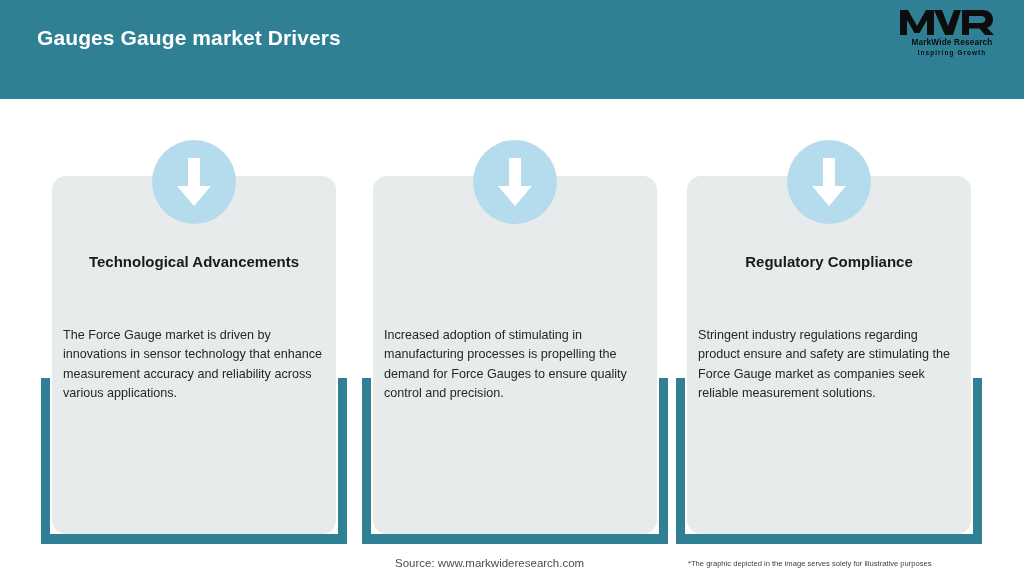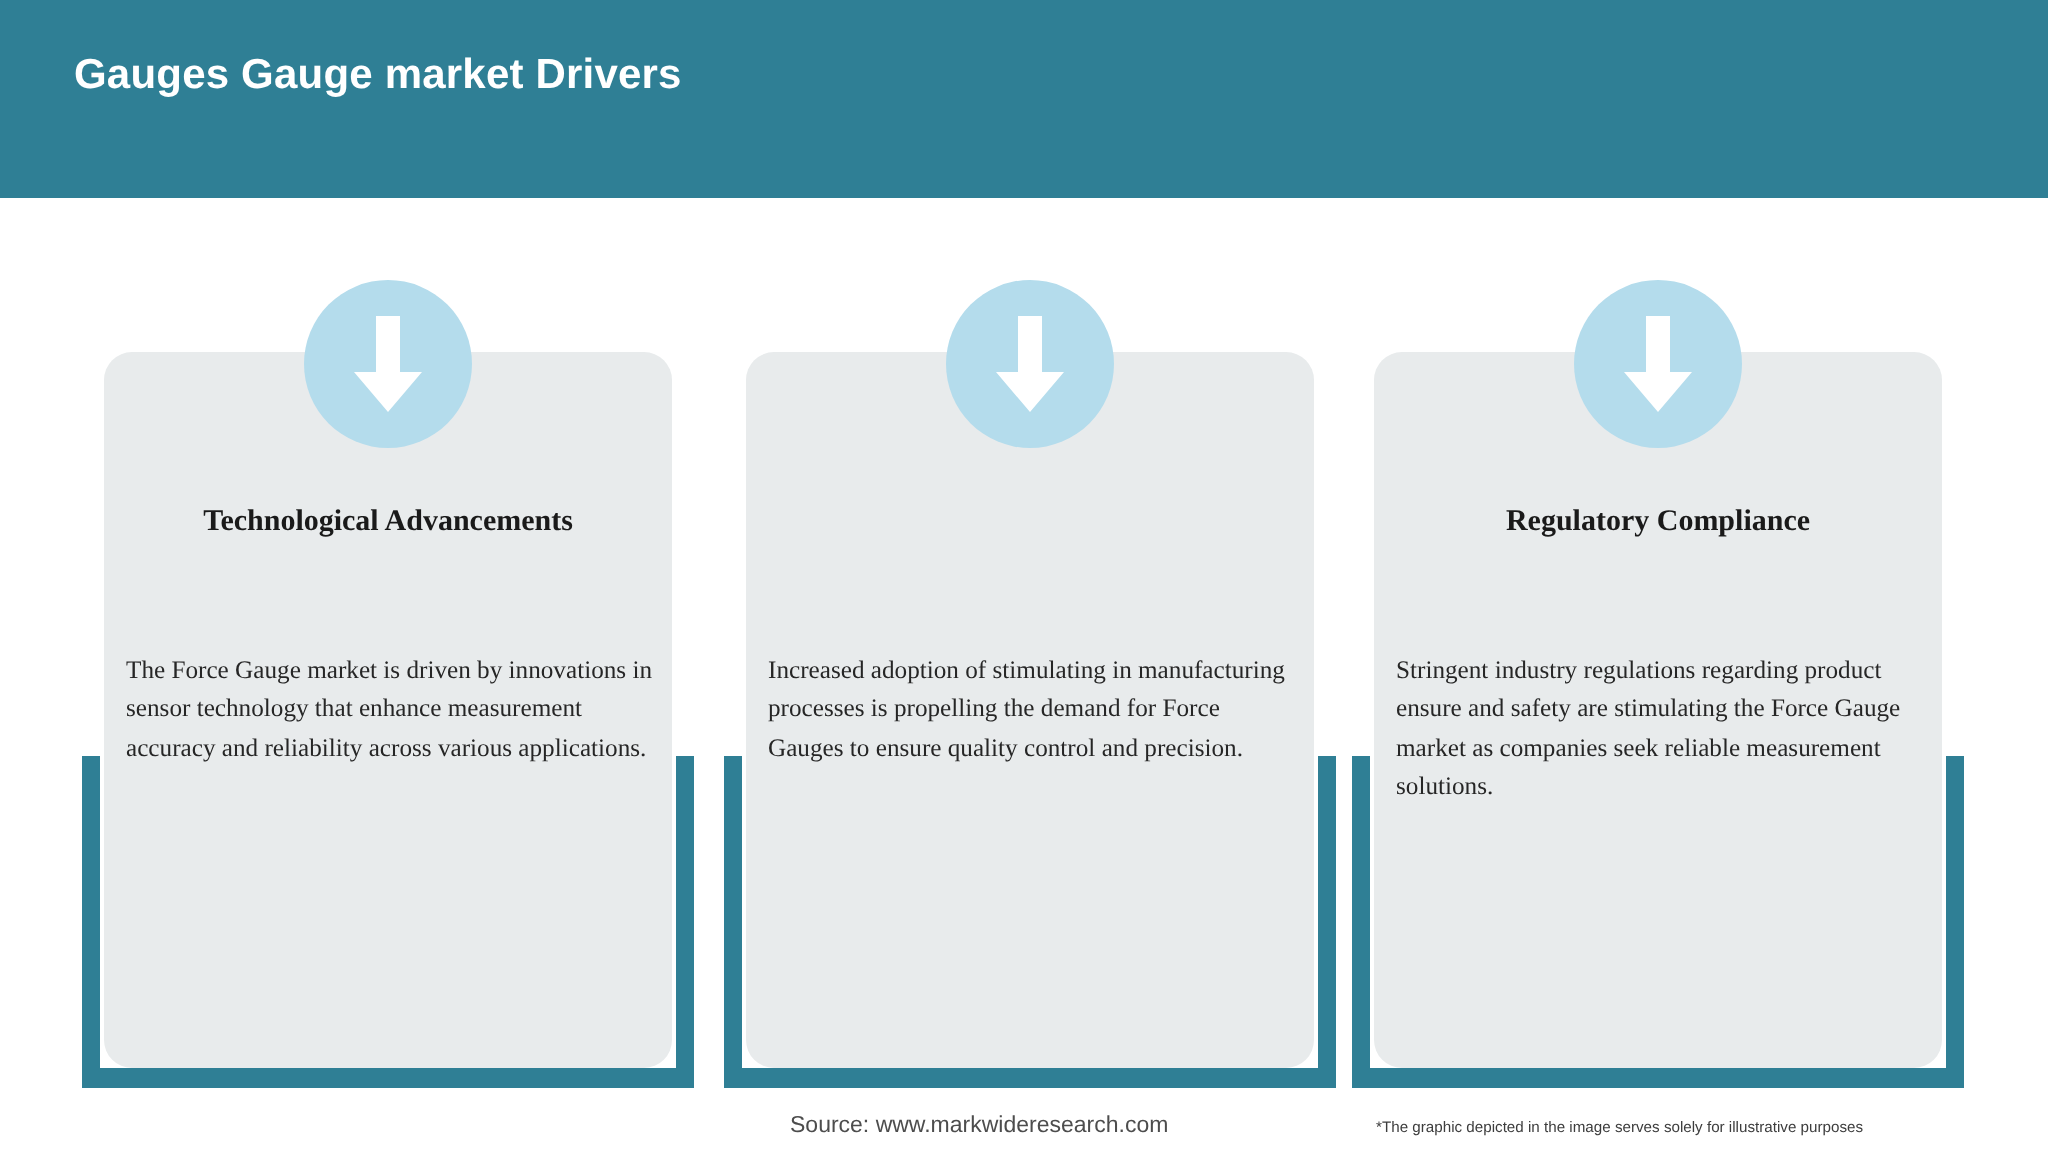--- a/index.html
+++ b/index.html
@@ -71,21 +71,20 @@
     letter-spacing: 1.1px;
     line-height: 9px;
   }
 
   
   .card-group {
     position: absolute;
     top: 140px;
     width: 306px;
     height: 405px;
-    font-family: Liberation Serif, serif;
   }
   #card-group-0 { left: 41px; }
   #card-group-1 { left: 362px; }
   #card-group-2 { left: 676px; }
 
   .bracket {
     position: absolute;
     left: 0;
     top: 238px;
     width: 306px;
@@ -164,20 +163,31 @@
   }
 </style>
 </head>
 <body>
 
 <div id="slide">
 
   <div id="header-band"></div>
   <div id="page-title">Gauges Gauge market Drivers</div>
 
+  <div id="logo">
+    <svg id="logo-mark" viewBox="0 0 112 30" xmlns="http://www.w3.org/2000/svg">
+      <g fill="#0d0d0d">
+        <path d="M4 28 L4 3 L12 3 L21 19 L30 3 L38 3 L38 28 L31 28 L31 13 L23.5 26 L18.5 26 L11 13 L11 28 Z"></path>
+        <path d="M38 3 L46 3 L52 19 L58 3 L65 3 L57 28 L49 28 Z"></path>
+        <path d="M66 28 L66 3 L86 3 C93 3 97 7 97 12.5 C97 16.5 95 19.5 91 20.8 L98 28 L89 28 L83.5 21.5 L73 21.5 L73 28 Z M73 9 L73 16 L85 16 C87.5 16 89.5 14.7 89.5 12.5 C89.5 10.3 87.5 9 85 9 Z"></path>
+      </g>
+    </svg>
+    <span id="logo-name">MarkWide Research</span>
+    <span id="logo-tagline">Inspiring Growth</span>
+  </div>
 
   <div class="card-group" id="card-group-0">
     <div class="bracket"></div>
     <div class="card"></div>
     <div class="icon-circle">
       <svg width="40" height="52" viewBox="0 0 40 52" xmlns="http://www.w3.org/2000/svg">
         <path d="M14 2 L26 2 L26 30 L37 30 L20 50 L3 30 L14 30 Z" fill="#ffffff"></path>
       </svg>
     </div>
     <div class="card-title">Technological Advancements</div>

